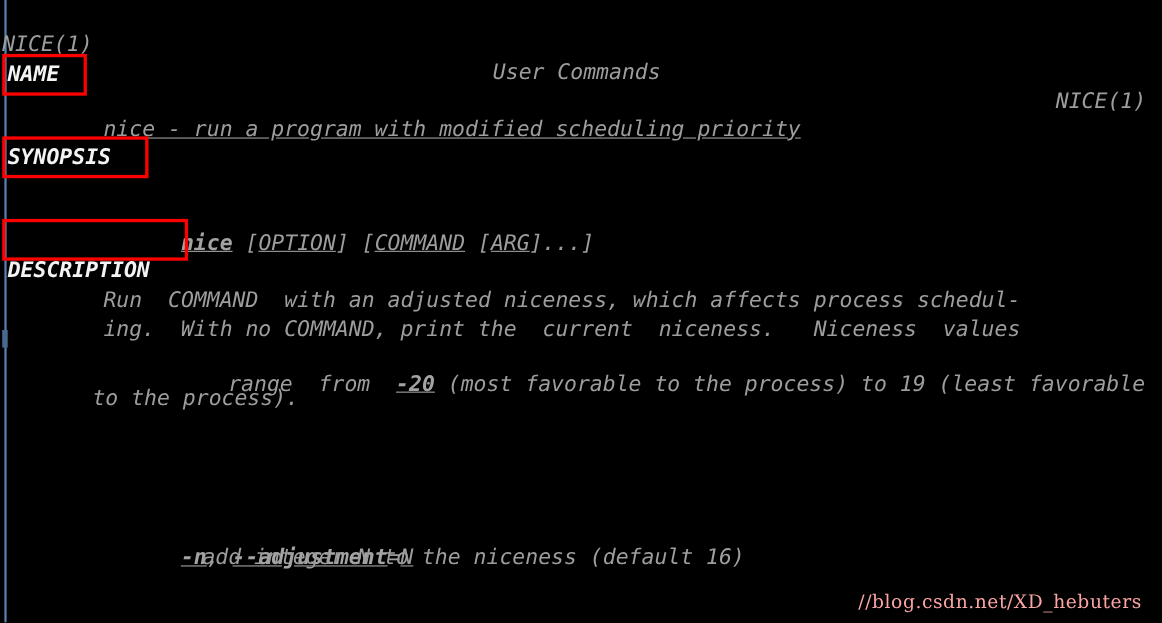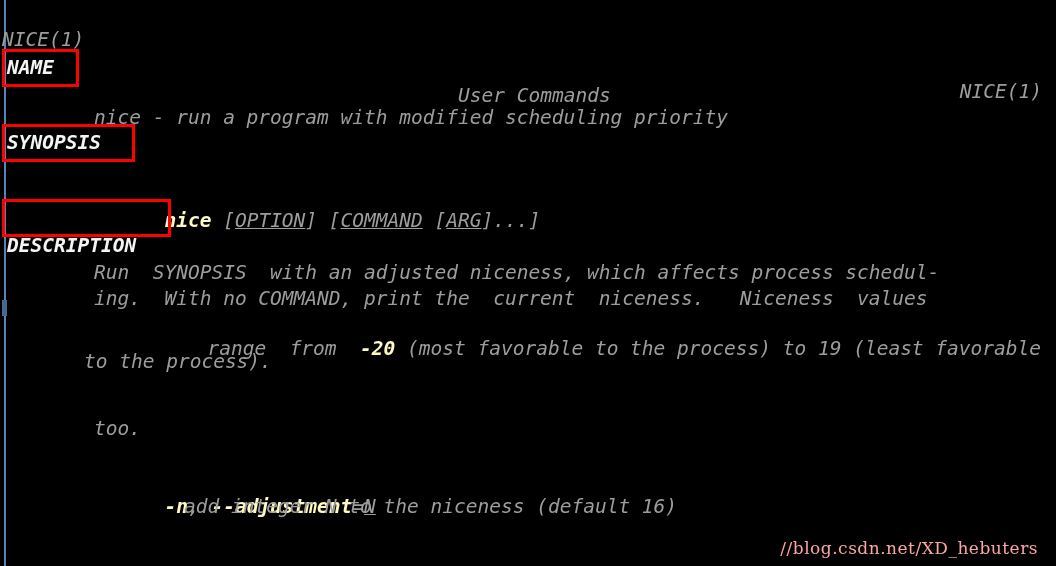--- a/index.html
+++ b/index.html
@@ -57,22 +57,23 @@
 
   .line {
     position: absolute;
     left: 0;
     width: 1056px;
     height: 26px;
     white-space: pre;
   }
 
   .b {
-    color: #fef9c3;
+    color: #a3a3a3;
     font-weight: bold;
+    text-decoration: underline;
   }
   .u {
     text-decoration: underline;
   }
 
   
   .redbox {
     position: absolute;
     border: 3px solid #fe0000;
     box-sizing: border-box;
@@ -107,62 +108,59 @@
 <div class="left-rail">
   <div class="left-rail-line"></div>
   <div class="left-rail-thumb"></div>
 </div>
 
 <div class="term">
 
   
   <div class="line" style="top:1px;">
     <span style="position:absolute;left:2px;">NICE(1)</span>
-    <span style="position:absolute;left:458px;margin-top:30px;">User Commands</span>
+    <span style="position:absolute;left:448px;">User Commands</span>
     <span style="position:absolute;right:14px;">NICE(1)</span>
   </div>
 
   
   <div class="redbox" style="left:2px;top:49px;width:77px;height:38px;"></div>
   <div class="sechead" style="left:7px;top:55px;">NAME</div>
   <div class="line" style="top:79px;">
-    <span style="position:absolute;left:94px;">nice - run a program with modified scheduling priority</span>
+    <span style="position:absolute;left:94px;text-decoration:underline;">nice - run a program with modified scheduling priority</span>
   </div>
 
   
   <div class="redbox" style="left:2px;top:124px;width:133px;height:38px;"></div>
   <div class="sechead" style="left:7px;top:130px;">SYNOPSIS</div>
   <div class="line" style="top:156px;">
     <span style="position:absolute;left:94px;">
       <span class="b">nice</span><span> [</span><span class="u">OPTION</span><span>] [</span><span class="u">COMMAND</span><span> [</span><span class="u">ARG</span><span>]...]</span>
     </span>
   </div>
 
   
   <div class="redbox" style="left:2px;top:199px;width:169px;height:38px;"></div>
   <div class="sechead" style="left:7px;top:205px;margin-top:28px;">DESCRIPTION</div>
 
   <div class="line" style="top:234px;">
-    <span style="position:absolute;left:94px;">Run  SYNOPSIS  with an adjusted niceness, which affects process schedul-</span>
+    <span style="position:absolute;left:94px;">Run  COMMAND  with an adjusted niceness, which affects process schedul-</span>
   </div>
   <div class="line" style="top:260px;">
     <span style="position:absolute;left:94px;">ing.  With no COMMAND, print the  current  niceness.   Niceness  values</span>
   </div>
   <div class="line" style="top:284px;margin-left:43px;">
     <span style="position:absolute;left:94px;">
       <span>range  from  </span><span class="b">-20</span><span> (most favorable to the process) to 19 (least favorable</span>
     </span>
   </div>
   <div class="line" style="top:312px;">
     <span style="position:absolute;left:84px;margin-top:11px;">to the process).</span>
   </div>
 
-  <div class="line" style="top:390px;">
-    <span style="position:absolute;left:94px;">too.</span>
-  </div>
 
   <div class="line" style="top:442px;">
     <span style="position:absolute;left:94px;">
       <span class="b">-n</span><span>, </span><span class="b">--adjustment</span><span>=</span><span class="u">N</span>
     </span>
   </div>
   <div class="line" style="top:468px;">
     <span style="position:absolute;left:184px;">add integer N to the niceness (default 16)</span>
   </div>
 

